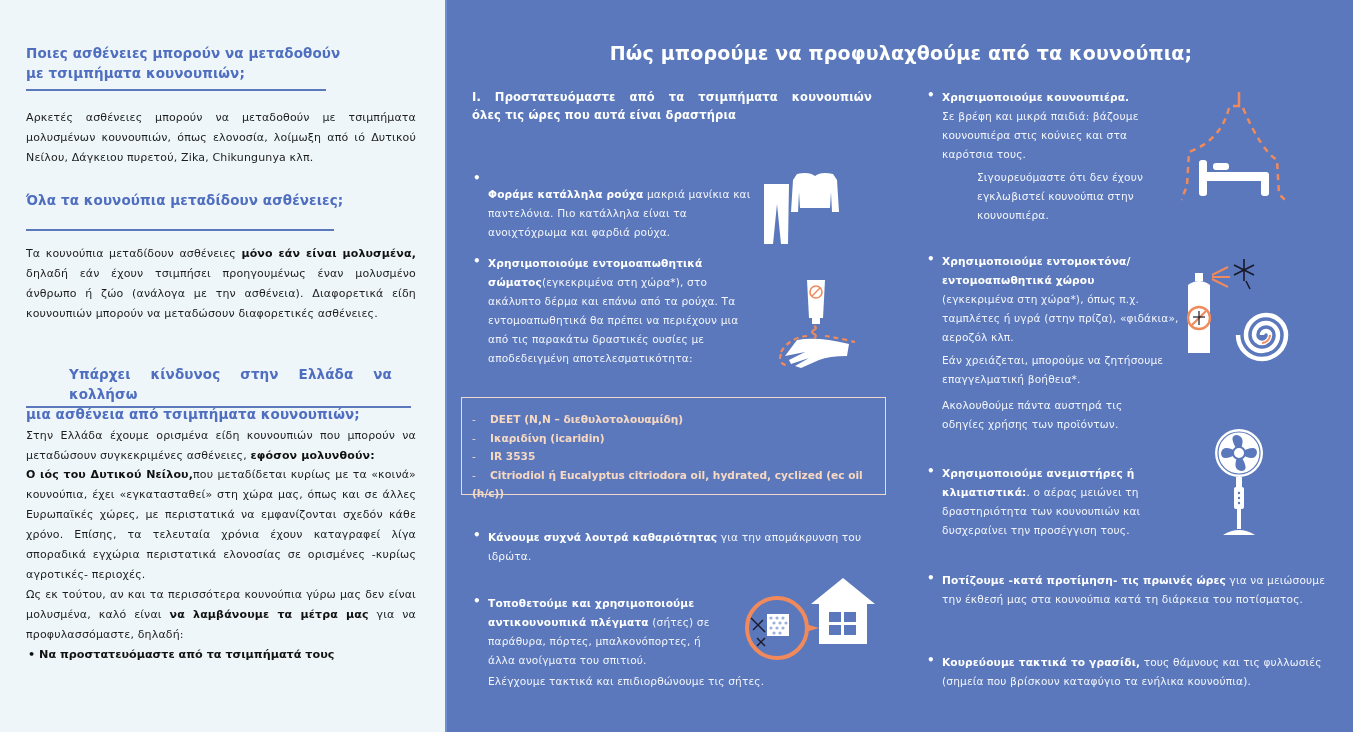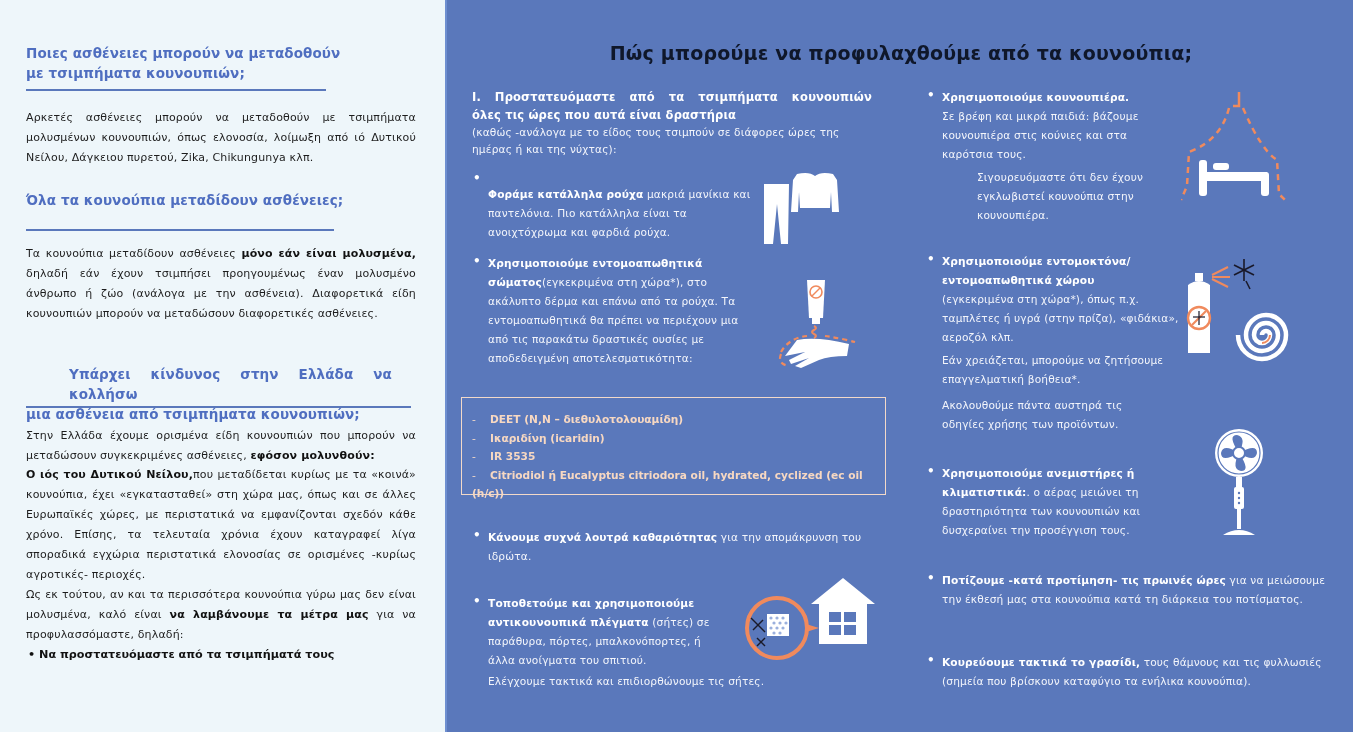--- a/index.html
+++ b/index.html
@@ -14,21 +14,21 @@
     position: absolute; left: 449px; top: 0; width: 904px; height: 732px;
     background: #5a78bb; color: #ffffff;
   }
 
   .lh { position: absolute; left: 26px; color: #4f6ec0; font-weight: bold; font-size: 13.5px; line-height: 20px; letter-spacing: 0.1px; }
   .lrule { position: absolute; left: 26px; height: 2px; background: #5a78bb; }
   .lp { position: absolute; left: 26px; width: 390px; color: #1d1d1d; font-size: 11px; line-height: 20px; text-align: justify; letter-spacing: 0.15px; }
   .lp b { font-weight: bold; color: #111; }
   .lbullet { position: absolute; left: 28px; color: #111; font-size: 11.2px; font-weight: bold; }
 
-  .title { position: absolute; left: 0; width: 904px; top: 42px; text-align: center; font-size: 19px; font-weight: bold; color: #0f172a; letter-spacing: 0.2px; }
+  .title { position: absolute; left: 0; width: 904px; top: 42px; text-align: center; font-size: 19px; font-weight: bold; color: #ffffff; letter-spacing: 0.2px; }
 
   .rp { position: absolute; font-size: 10.6px; line-height: 19px; color: #f3f5fb; letter-spacing: 0.15px; }
   .rp b { color: #fff; font-weight: bold; }
   .dot { position: absolute; font-weight: bold; font-size: 12px; color: #fff; }
 
   .boxlist {
     position: absolute; left: 461px; top: 397px; width: 425px; height: 98px;
     border: 1.5px solid #f2d9c9; padding: 12px 0 0 0;
   }
   .boxlist div { font-size: 10.6px; line-height: 18.5px; font-weight: bold; color: #f7d8c2; padding-left: 10px; }
@@ -63,21 +63,20 @@
   <div class="lbullet" style="top:648px;">• Να προστατευόμαστε από τα τσιμπήματά τους</div>
 </div>
 
 <div class="right">
   <div class="title">Πώς μπορούμε να προφυλαχθούμε από τα κουνούπια;</div>
 
   <div class="rp" style="left:23px;top:88px;width:400px;font-size:11.5px;line-height:18px;">
     <b style="display:block;text-align:justify;text-align-last:justify;">I. Προστατευόμαστε από τα τσιμπήματα κουνουπιών</b>
     <b style="display:block;">όλες τις ώρες που αυτά είναι δραστήρια</b>
   </div>
-  <p class="rp" style="left:23px;top:124px;width:390px;line-height:17px;">(καθώς -ανάλογα με το είδος τους τσιμπούν σε διάφορες ώρες της ημέρας ή και της νύχτας):</p>
 
   <span class="dot" style="left:24px;top:171px;">•</span>
   <p class="rp" style="left:39px;top:185px;width:268px;"><b>Φοράμε κατάλληλα ρούχα</b><span> μακριά μανίκια και παντελόνια. Πιο κατάλληλα είναι τα ανοιχτόχρωμα και φαρδιά ρούχα.</span></p>
 
   <span class="dot" style="left:24px;top:254px;">•</span>
   <p class="rp" style="left:39px;top:254px;width:268px;"><b>Χρησιμοποιούμε εντομοαπωθητικά</b> <b>σώματος</b><span>(εγκεκριμένα στη χώρα*), στο ακάλυπτο δέρμα και επάνω από τα ρούχα. Τα εντομοαπωθητικά θα πρέπει να περιέχουν μια από τις παρακάτω δραστικές ουσίες με αποδεδειγμένη αποτελεσματικότητα:</span></p>
 
   <span class="dot" style="left:24px;top:528px;">•</span>
   <p class="rp" style="left:39px;top:528px;width:400px;"><b>Κάνουμε συχνά λουτρά καθαριότητας</b><span> για την απομάκρυνση του ιδρώτα.</span></p>
 

